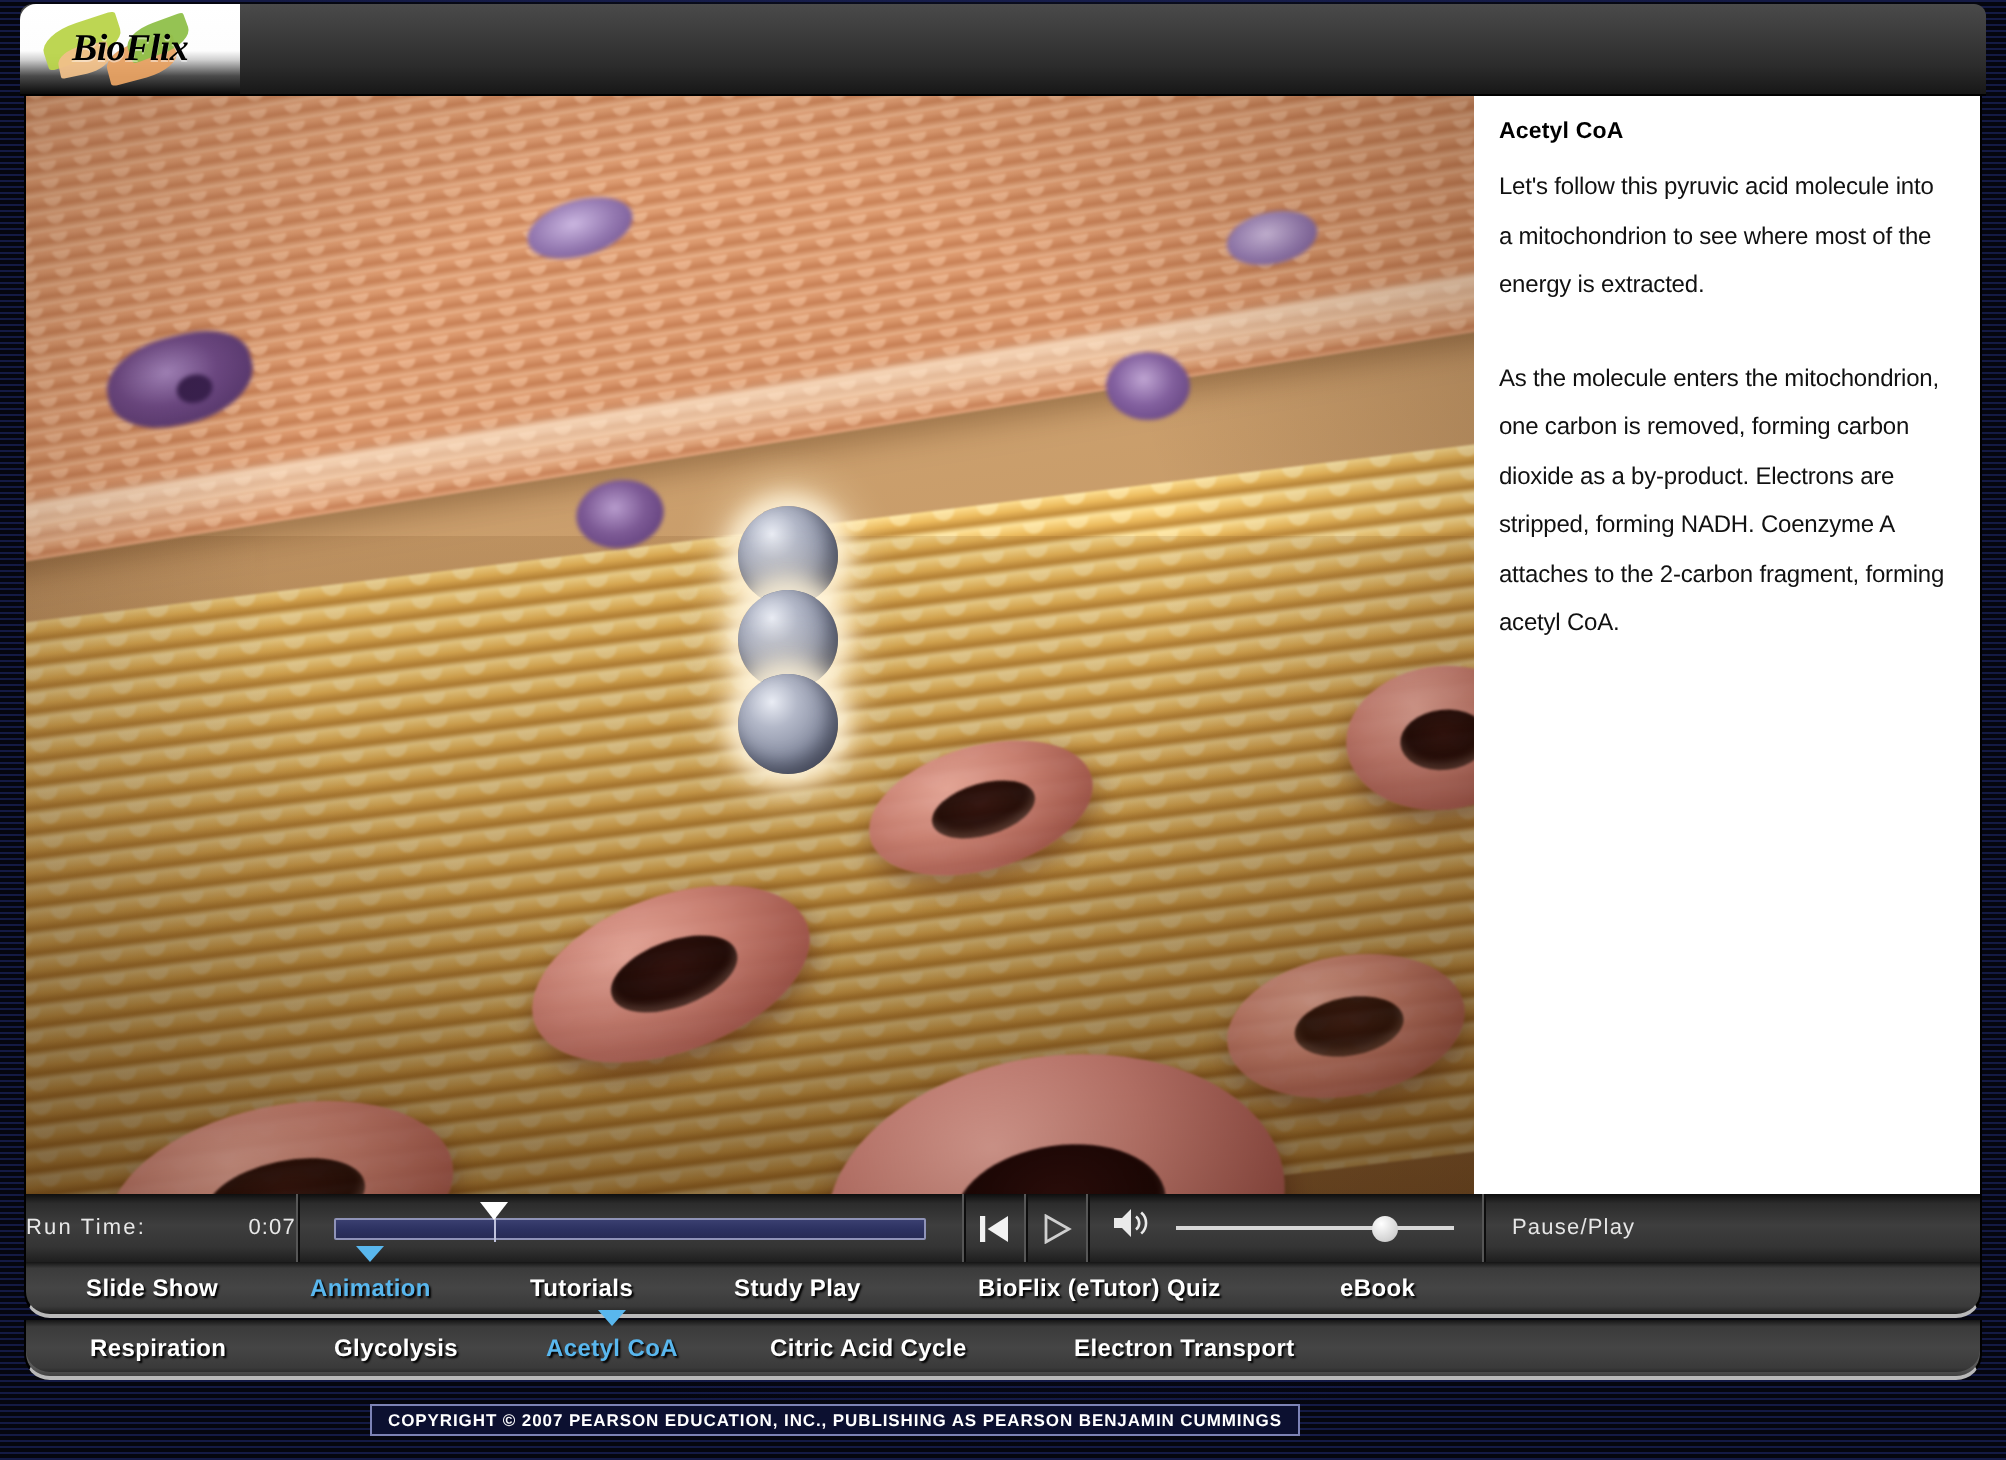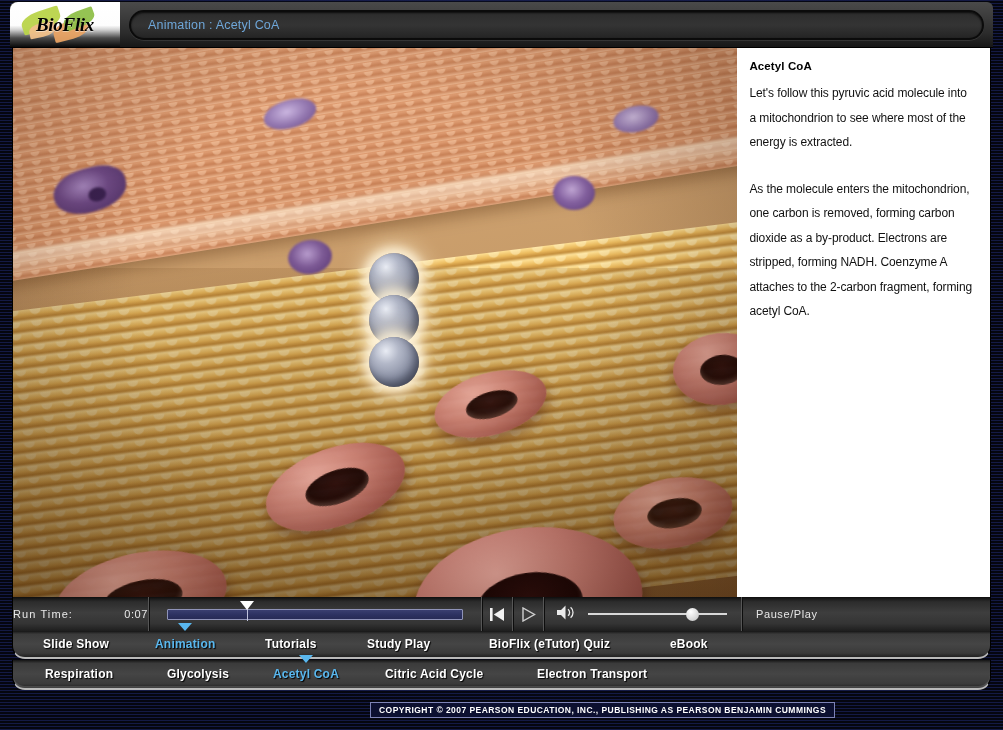--- a/index.html
+++ b/index.html
@@ -459,21 +459,21 @@
     border-right: 7px solid transparent;
     border-top: 8px solid #59b7ee;
   }
   .nav.row2 .nav-item .marker { top: -12px; }
 
   
   .footer {
     position: absolute;
     left: 0; top: 702px;
     width: 835px;
-    display: flex; justify-content: flex-end;
+    display: flex; justify-content: center;
     z-index: 4;
   }
   .copyright {
     background: #0c1030;
     border: 1px solid #7d83b6;
     padding: 2px 8px;
     font-size: 8.5px;
     font-weight: bold;
     color: #ffffff;
     letter-spacing: .45px;
@@ -493,25 +493,20 @@
       <div class="logo-art">
         <span class="leaf g1"></span>
         <span class="leaf o1"></span>
         <span class="leaf g2"></span>
         <span class="leaf o2"></span>
         <span class="logo-text">BioFlix</span>
       </div>
     </div>
 
 
-    <div class="addr-wrap">
-      <div class="addr">
-        <span class="a">Animation : Acetyl CoA</span>
-      </div>
-    </div>
 
   </div>
 
   <div class="stage">
 
     <div class="viewport">
       <div class="scene">
         <div class="matrix-bg"></div>
         <div class="cristae"></div>
         <div class="cristae-shade"></div>

